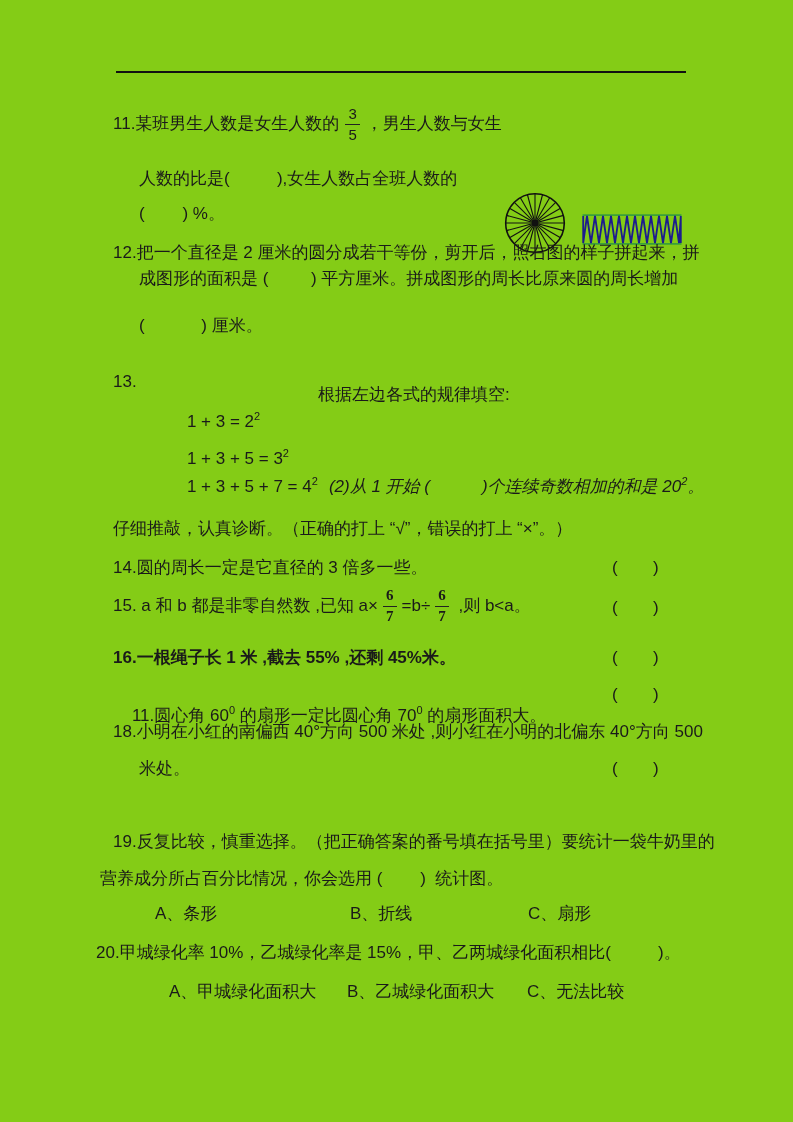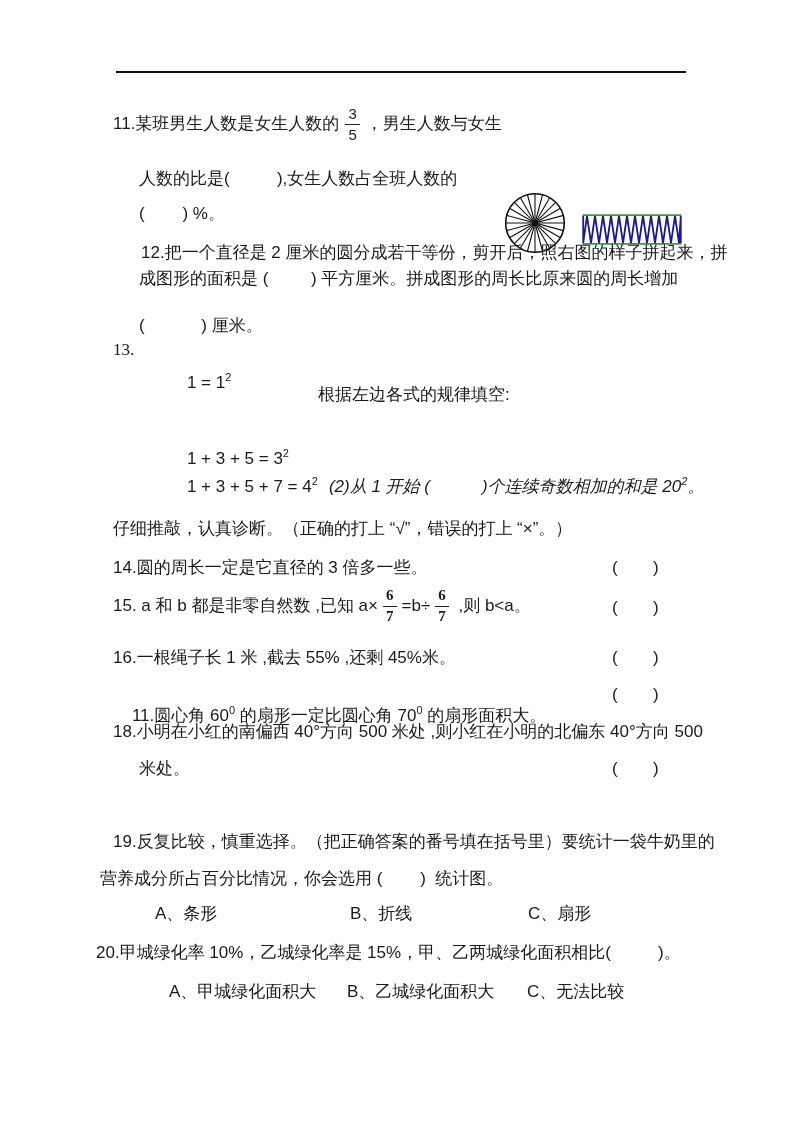--- a/index.html
+++ b/index.html
@@ -1,18 +1,18 @@
 <!DOCTYPE html>
 <html><head>
 <meta charset="utf-8">
 <style>
   html,body { margin:0; padding:0; background:#888; }
   .page {
     position:relative; width:793px; height:1122px; margin:0 auto;
-    background:#ffffff; overflow:hidden;
+    background:#84cc16; overflow:hidden;
     font-family:"Liberation Sans","DejaVu Sans",sans-serif;
     color:#1a1a1a; font-size:17px; line-height:1.25;
   }
   .rule { position:absolute; left:116px; top:71px; width:570px; height:2px; background:#111; }
   .ln { position:absolute; white-space:pre; }
   .ln span { white-space:pre; }
   .vcenter { display:flex; align-items:center; }
   .frac {
     display:inline-flex; flex-direction:column; align-items:center;
     vertical-align:middle; margin:0 6px; font-size:15px; line-height:1.15;
@@ -61,29 +61,29 @@
   </div>
 
   <div class="ln" style="left:582px; top:171px;">
     <svg width="100" height="31" viewBox="0 0 100 31">
       <line x1="0.5" y1="1.2" x2="99.5" y2="1.2" stroke="#3aa13a" stroke-width="1.8"></line>
       <line x1="0.5" y1="29.8" x2="99.5" y2="29.8" stroke="#3aa13a" stroke-width="1.8"></line>
       <polyline fill="none" stroke="#1c1c8e" stroke-width="1.8" points="1.2,2 1.2,29 5,2 9,29 13,2 17,29 21,2 25,29 29,2 33,29 37,2 41,29 45,2 49,29 53,2 57,29 61,2 65,29 69,2 73,29 77,2 81,29 85,2 89,29 93,2 97,29 98.8,2 98.8,29"></polyline>
     </svg>
   </div>
 
-  <div class="ln" style="left:113px; top:242px;margin-left:28px;">12.把一个直径是 2 厘米的圆分成若干等份，剪开后，照右图的样子拼起来，拼</div>
+  <div class="ln" style="left:113px; top:242px;">12.把一个直径是 2 厘米的圆分成若干等份，剪开后，照右图的样子拼起来，拼</div>
   <div class="ln" style="left:139px; top:268px;">成图形的面积是 (         ) 平方厘米。拼成图形的周长比原来圆的周长增加</div>
   <div class="ln" style="left:139px; top:315px;">(            ) 厘米。</div>
 
-  <div class="ln" style="left:113px; top:339px;font-family:Liberation Serif, serif;">13.</div>
-  <div class="ln" style="left:168px; top:351px;">
-    <span>1 = 1</span><span class="sup">2</span>
+  <div class="ln" style="left:113px; top:371px;">13.</div>
+
+  <div class="ln" style="left:168px; top:390px;">
+    <span>1 + 3 = 2</span><span class="sup">2</span>
   </div>
-
   <div class="ln" style="left:318px; top:384px;">根据左边各式的规律填空:</div>
 
   <div class="ln" style="left:168px; top:427px;">
     <span>1 + 3 + 5 = 3</span><span class="sup">2</span>
   </div>
 
   <div class="ln" style="left:168px; top:455px;">
     <span>1 + 3 + 5 + 7 = 4</span><span class="sup">2</span>
   </div>
   <div class="ln" style="left:310px; top:455px;font-style:italic;">
@@ -97,21 +97,21 @@
 
   <div class="ln vcenter" style="left:113px; top:584px; height:44px;">
     <span>15. a 和 b 都是非零自然数 ,已知 a×</span>
     <span class="frac serif"><span class="num">6</span><span class="den">7</span></span>
     <span>=b÷</span>
     <span class="frac serif"><span class="num">6</span><span class="den">7</span></span>
     <span> ,则 b&lt;a。</span>
   </div>
   <div class="ans" style="left:612px; top:597px;">(      )</div>
 
-  <div class="ln" style="left:113px; top:647px;">16.一根绳子长 1 米 ,截去 55% ,还剩 45%米。</div>
+  <div class="ln" style="left:113px; top:647px;font-weight:bold;">16.一根绳子长 1 米 ,截去 55% ,还剩 45%米。</div>
   <div class="ans" style="left:612px; top:647px;">(      )</div>
 
   <div class="ln" style="left:113px; top:684px;">
     <span>11.圆心角 60</span><span class="sup">0</span><span> 的扇形一定比圆心角 70</span><span class="sup">0</span><span> 的扇形面积大。</span>
   </div>
   <div class="ans" style="left:612px; top:684px;">(      )</div>
 
   <div class="ln" style="left:113px; top:721px;">18.小明在小红的南偏西 40°方向 500 米处 ,则小红在小明的北偏东 40°方向 500</div>
   <div class="ln" style="left:139px; top:758px;">米处。</div>
   <div class="ans" style="left:612px; top:758px;">(      )</div>

